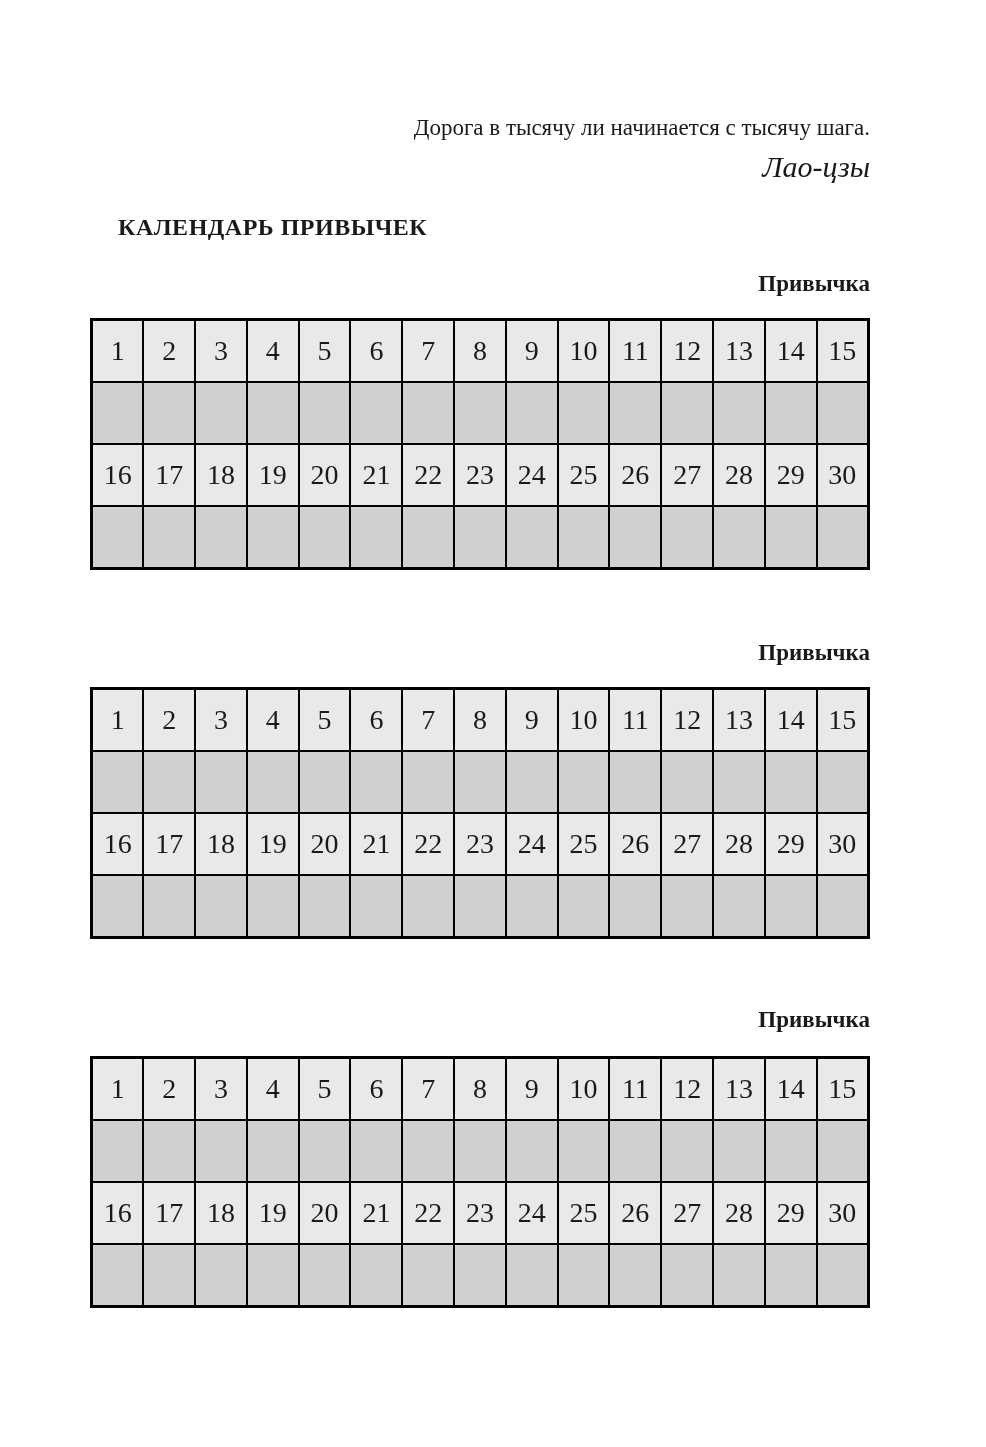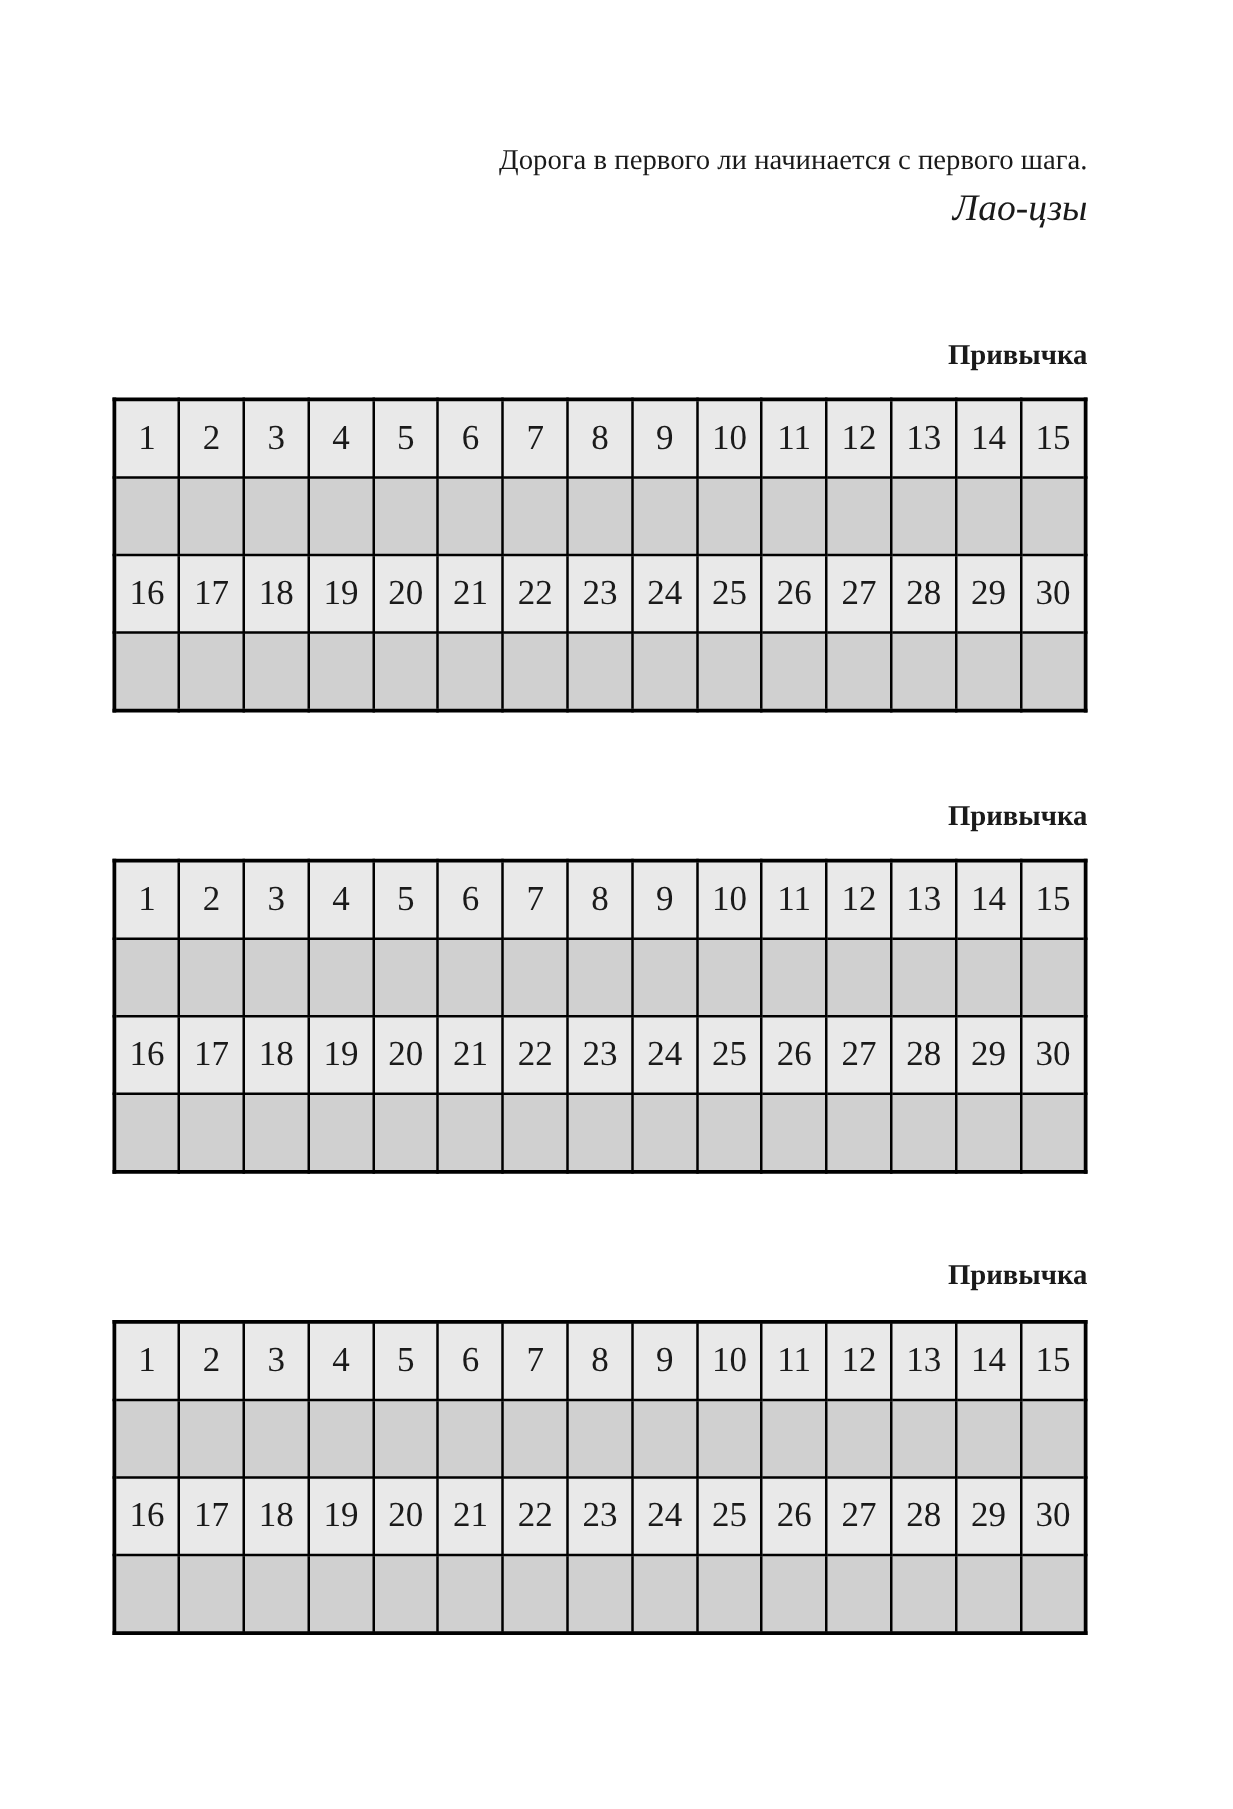--- a/index.html
+++ b/index.html
@@ -82,24 +82,25 @@
     color: var(--text-color, #1a1a1a);
   }
   tr.row-numbers td { background: var(--number-row-bg, #e9e9e9); }
   tr.row-empty td   { background: var(--empty-row-bg, #d0d0d0); }
 </style>
 </head>
 <body>
 
 <div class="page">
 
-  <div class="epigraph-quote">Дорога в первого ли начинается с первого шага.</div>
+  <div class="epigraph-quote">Дорога в тысячу ли начинается с тысячу шага.</div>
 
   <div class="epigraph-attribution">Лао-цзы</div>
 
+  <h1 class="page-heading">КАЛЕНДАРЬ ПРИВЫЧЕК</h1>
 
   <div class="habit-label t0">Привычка</div>
   <table class="habit-table t0">
     <tbody>
         <tr class="row-numbers">
           <td>1</td>
           <td>2</td>
           <td>3</td>
           <td>4</td>
           <td>5</td>

